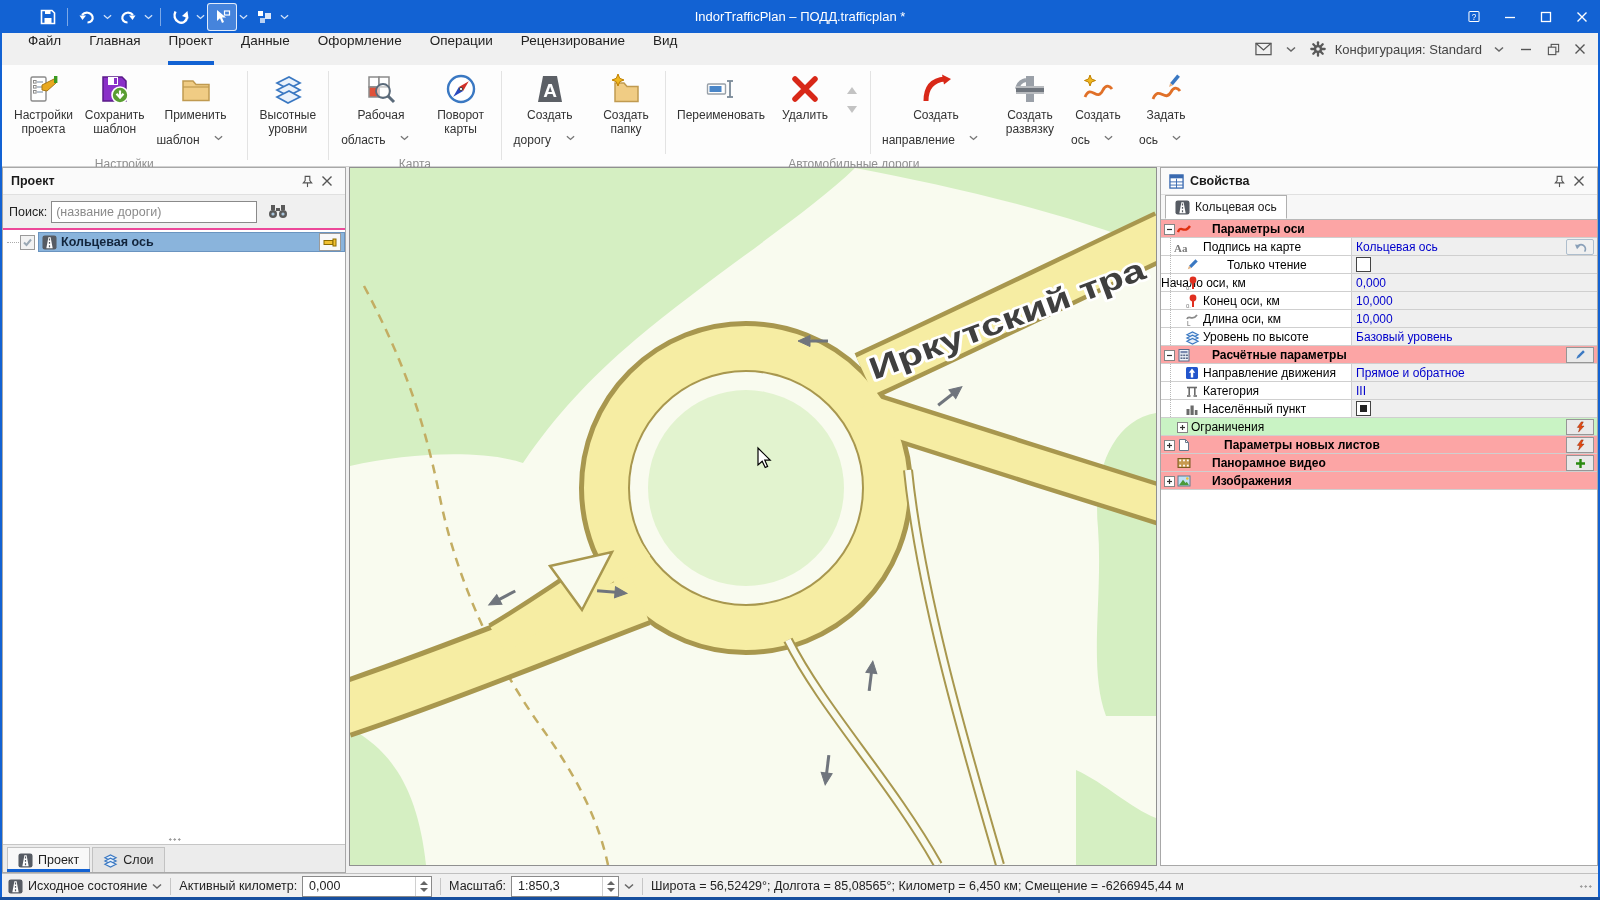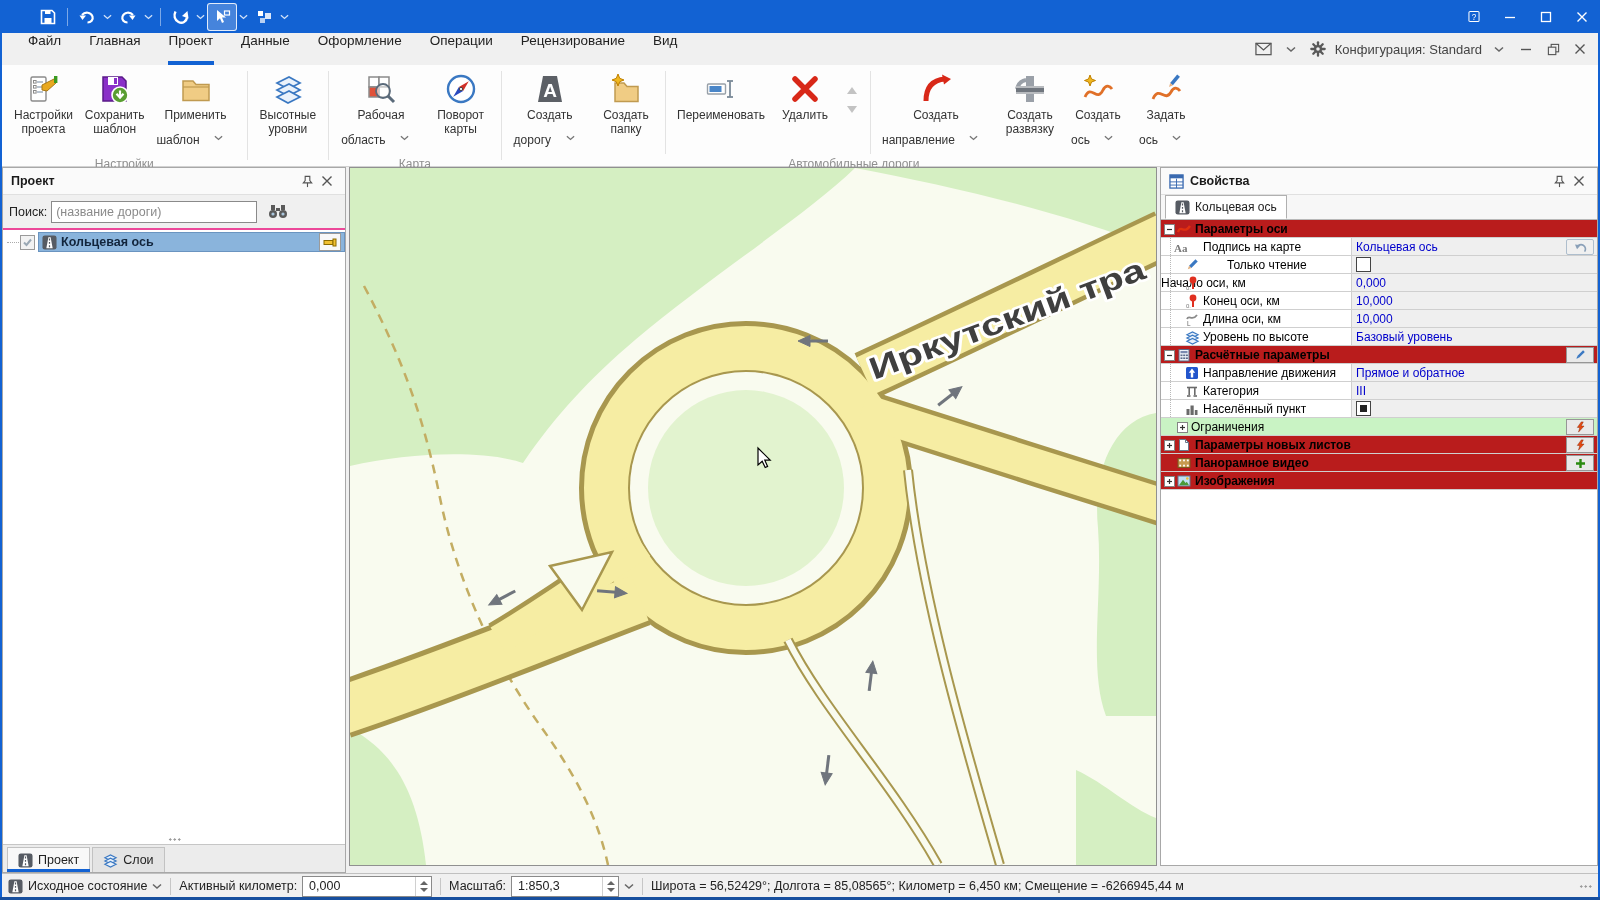--- a/index.html
+++ b/index.html
@@ -95,21 +95,21 @@
   
   #props-panel{left:1160px;top:167px;width:438px;height:699px;}
   #props-tabstrip{height:24px;background:#f7f7f7;border-bottom:1px solid #b8b8b8;display:flex;
                   align-items:flex-end;padding-left:4px;flex:0 0 auto;}
   #props-tab{display:flex;align-items:center;gap:5px;height:22px;padding:0 9px;background:#fff;
              border:1px solid #b0b0b0;border-bottom:1px solid #fff;font-size:12px;color:#222;}
   #props-table{flex:1;overflow:hidden;}
   .prow{position:relative;height:18px;border-bottom:1px solid #cfcfcf;display:flex;align-items:center;
         font-size:12px;box-sizing:border-box;background:#fff;}
   .prow .guide{position:absolute;left:9px;top:0;bottom:0;border-left:1px dotted #b8b8b8;}
-  .prow.bg-yellow{background:#b91c1c;}
+  .prow.bg-yellow{background:#fca5a5;padding-left:17px;}
   .prow.bg-green{background:#c9f3c4;}
   .prow .exp{position:absolute;top:4px;width:9px;height:9px;background:#fff;border:1px solid #848484;}
   .prow .exp svg{display:block;}
   .prow .picon{position:absolute;top:2px;width:14px;height:14px;}
   .plabel{white-space:nowrap;overflow:hidden;}
   .plabel.bold{font-weight:bold;}
   .pvalue{position:absolute;left:190px;right:0;top:0;bottom:0;background:#efefef;
           border-left:1px solid #cfcfcf;display:flex;align-items:center;padding:0 4px;
           color:#0000cc;white-space:nowrap;overflow:hidden;}
   .pcheck{width:13px;height:13px;background:#fff;border:1px solid #444;display:flex;
@@ -218,20 +218,21 @@
               <rect x="5" y="10" width="5" height="5" fill="#fff" opacity=".7"></rect>
             </svg>
           </span>
         </span>
         <span class="qa-chev icon">
           <svg width="9" height="6" viewBox="0 0 10 6">
             <polyline points="1,1 5,4.6 9,1" fill="none" stroke="currentColor" stroke-width="1.5"></polyline>
           </svg>
         </span>
       </div>
+    <div id="title-text">IndorTrafficPlan – ПОДД.trafficplan *</div>
     <div id="win-controls">
         <div class="win-btn">
           <span class="icon" style="width:14px;height:14px;">
             <svg width="17" height="17" viewBox="0 0 18 18">
               <rect x="2.5" y="2.5" width="13" height="13" rx="1.5" fill="none" stroke="#fff" stroke-width="1.3"></rect>
               <text x="9" y="13" font-size="10.5" fill="#fff" text-anchor="middle" font-family="Liberation Sans,sans-serif">?</text>
             </svg>
           </span>
         </div>
         <div class="win-btn">
@@ -1015,21 +1016,21 @@
           <span class="exp" style="left:3px">
             <svg width="9" height="9" viewBox="0 0 9 9">
               <line x1="2" y1="4.5" x2="7" y2="4.5" stroke="#333" stroke-width="1.2"></line>
               <line x1="4.5" y1="2" x2="4.5" y2="7" stroke="#333" stroke-width="1.2"></line>
             </svg>
           </span>
           <span class="picon" style="left:16px"><svg width="14" height="14" viewBox="0 0 14 14">
               <path d="M2.5,1.5 h6 l3,3 v8 h-9 Z" fill="#fff" stroke="#68788a"></path>
               <path d="M8.5,1.5 v3 h3" fill="none" stroke="#68788a"></path>
             </svg></span>
-          <span class="plabel bold" style="margin-left:34px">Параметры новых листов</span>
+          <span class="plabel bold" style="margin-left:46px">Параметры новых листов</span>
           <span class="prow-btn">
             <span class="icon">
               <svg width="11" height="12" viewBox="0 0 14 14">
                 <polygon points="8,0.5 3,7.5 6.2,7.5 4.5,13.5 11.5,5.8 7.8,5.8 10.5,0.5" fill="#e84a10" stroke="#8a2000" stroke-width="0.6"></polygon>
               </svg>
             </span>
           </span>
         </div>
         <div class="prow bg-yellow">
           <span class="picon" style="left:16px"><svg width="14" height="14" viewBox="0 0 14 14">

